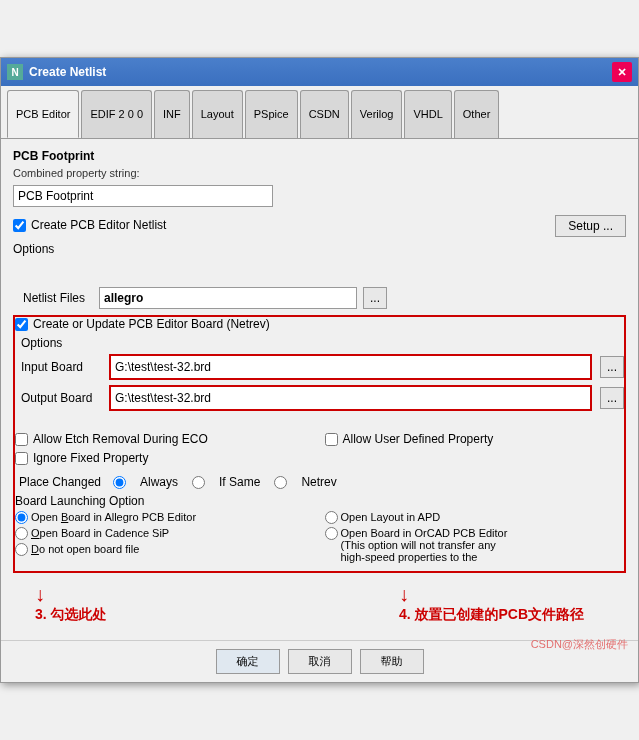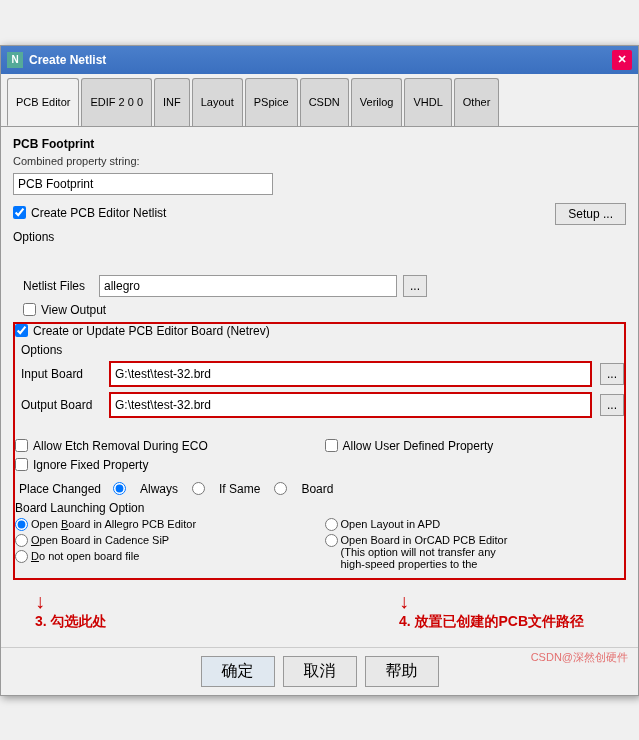--- a/index.html
+++ b/index.html
@@ -197,21 +197,21 @@
       gap: 8px;
       padding: 8px 12px;
       border-top: 1px solid #ccc;
       margin-top: 4px;
     }
     .btn-footer {
       padding: 4px 20px;
       border: 1px solid #999;
       background: #e8e8e8;
       cursor: pointer;
-      font-size: 16px;
+      font-size: 11px;
       min-width: 60px;
     }
     .btn-footer.primary {
       background: #e0e8f0;
     }
     .watermark {
       position: absolute;
       bottom: 30px;
       right: 10px;
       font-size: 11px;
@@ -284,26 +284,22 @@
         <input type="checkbox" checked="" style="">
         <label>Create PCB Editor Netlist</label>
       </div>
       <button class="btn-setup">Setup ...</button>
     </div>
 
     <div class="options-section">
       <div class="section-label" style="font-weight:normal; margin-bottom:4px;">Options</div>
       <div class="netlist-files-row">
         <span class="netlist-files-label">Netlist Files</span>
-        <input type="text" class="text-input" style="width: 298px;" value="allegro">
+        <input type="text" class="text-input" style="width: 258px; font-weight: bold;" value="allegro">
         <button class="btn-dots">...</button>
-      </div>
-      <div class="checkbox-row" style="margin-left:10px;">
-        <input type="checkbox" style="">
-        <label>View Output</label>
       </div>
     </div>
 
     <div class="highlighted-box">
       <div class="checkbox-row">
         <input type="checkbox" checked="" style="">
         <label>Create or Update PCB Editor Board (Netrev)</label>
       </div>
 
       <div style="margin-left:6px;">
@@ -351,21 +347,21 @@
           <label class="radio-label">
             <input type="radio" name="placeChanged" checked="" style="">
             <span>Always</span>
           </label>
           <label class="radio-label">
             <input type="radio" name="placeChanged" style="">
             <span>If Same</span>
           </label>
           <label class="radio-label">
             <input type="radio" name="placeChanged" style="">
-            <span>Board</span>
+            <span>Netrev</span>
           </label>
         </div>
       </div>
 
       <div class="launching-option">
         <div class="section-label" style="font-weight:normal; margin-bottom:3px;">Board Launching Option</div>
         <div class="two-col">
           <div class="col-left">
             <div class="radio-option">
               <input type="radio" name="boardLaunch" checked="" style="">

